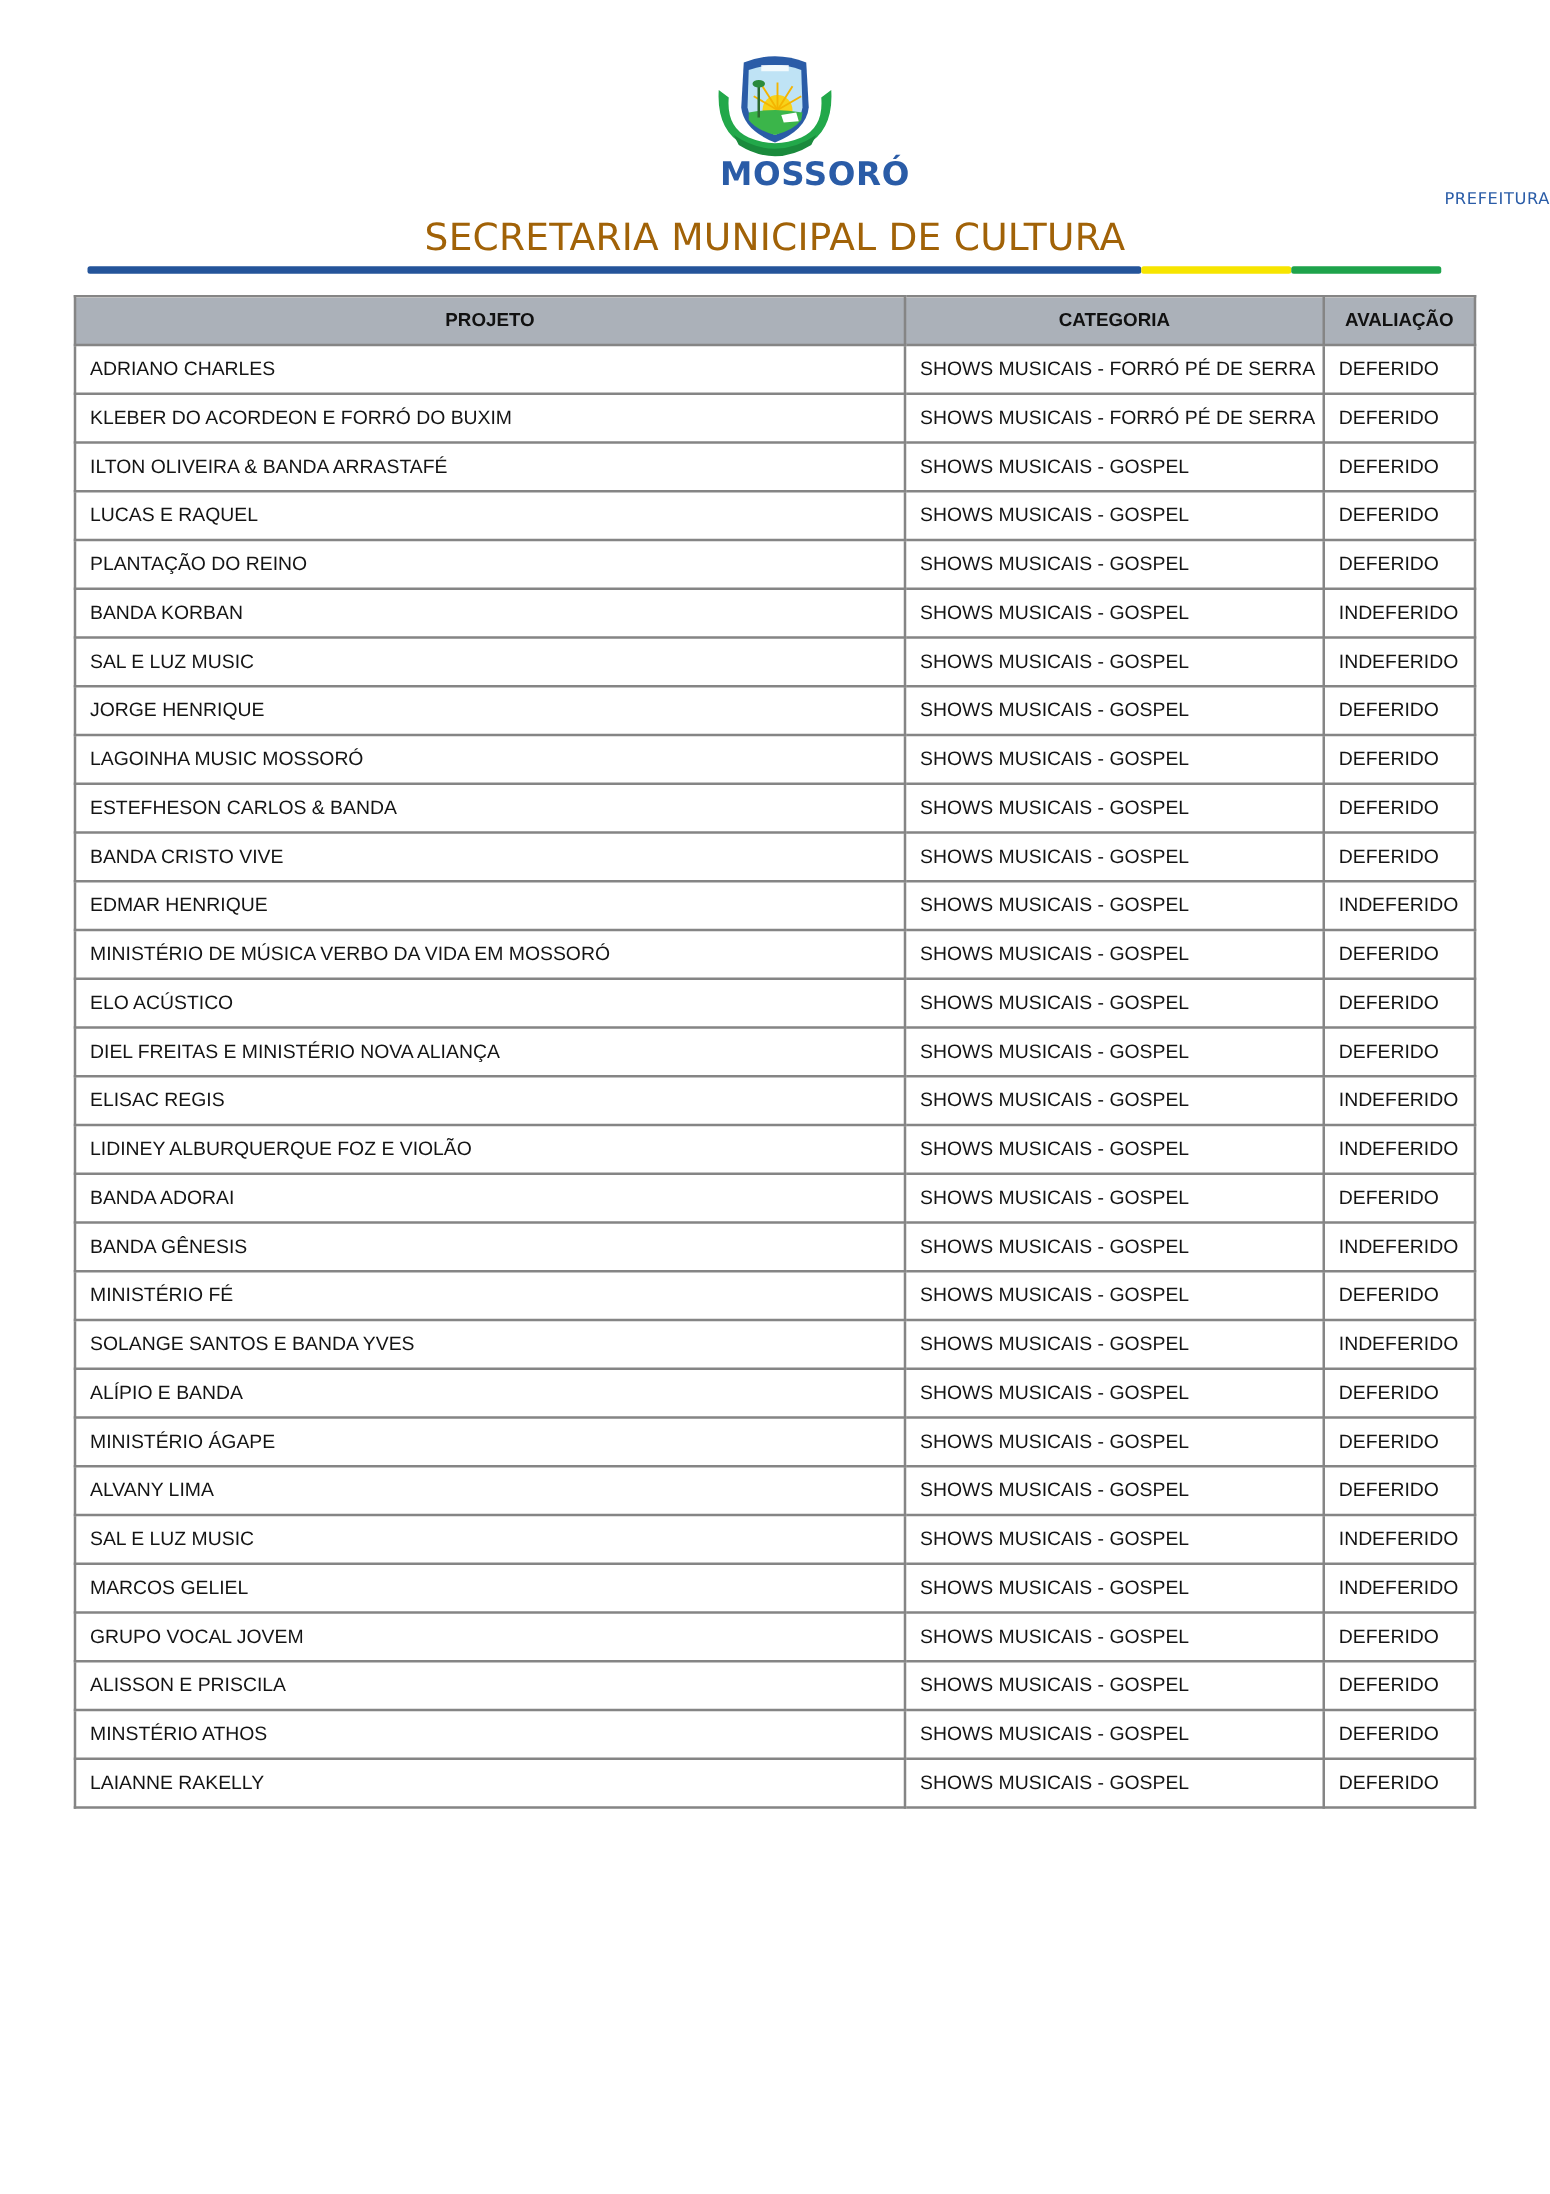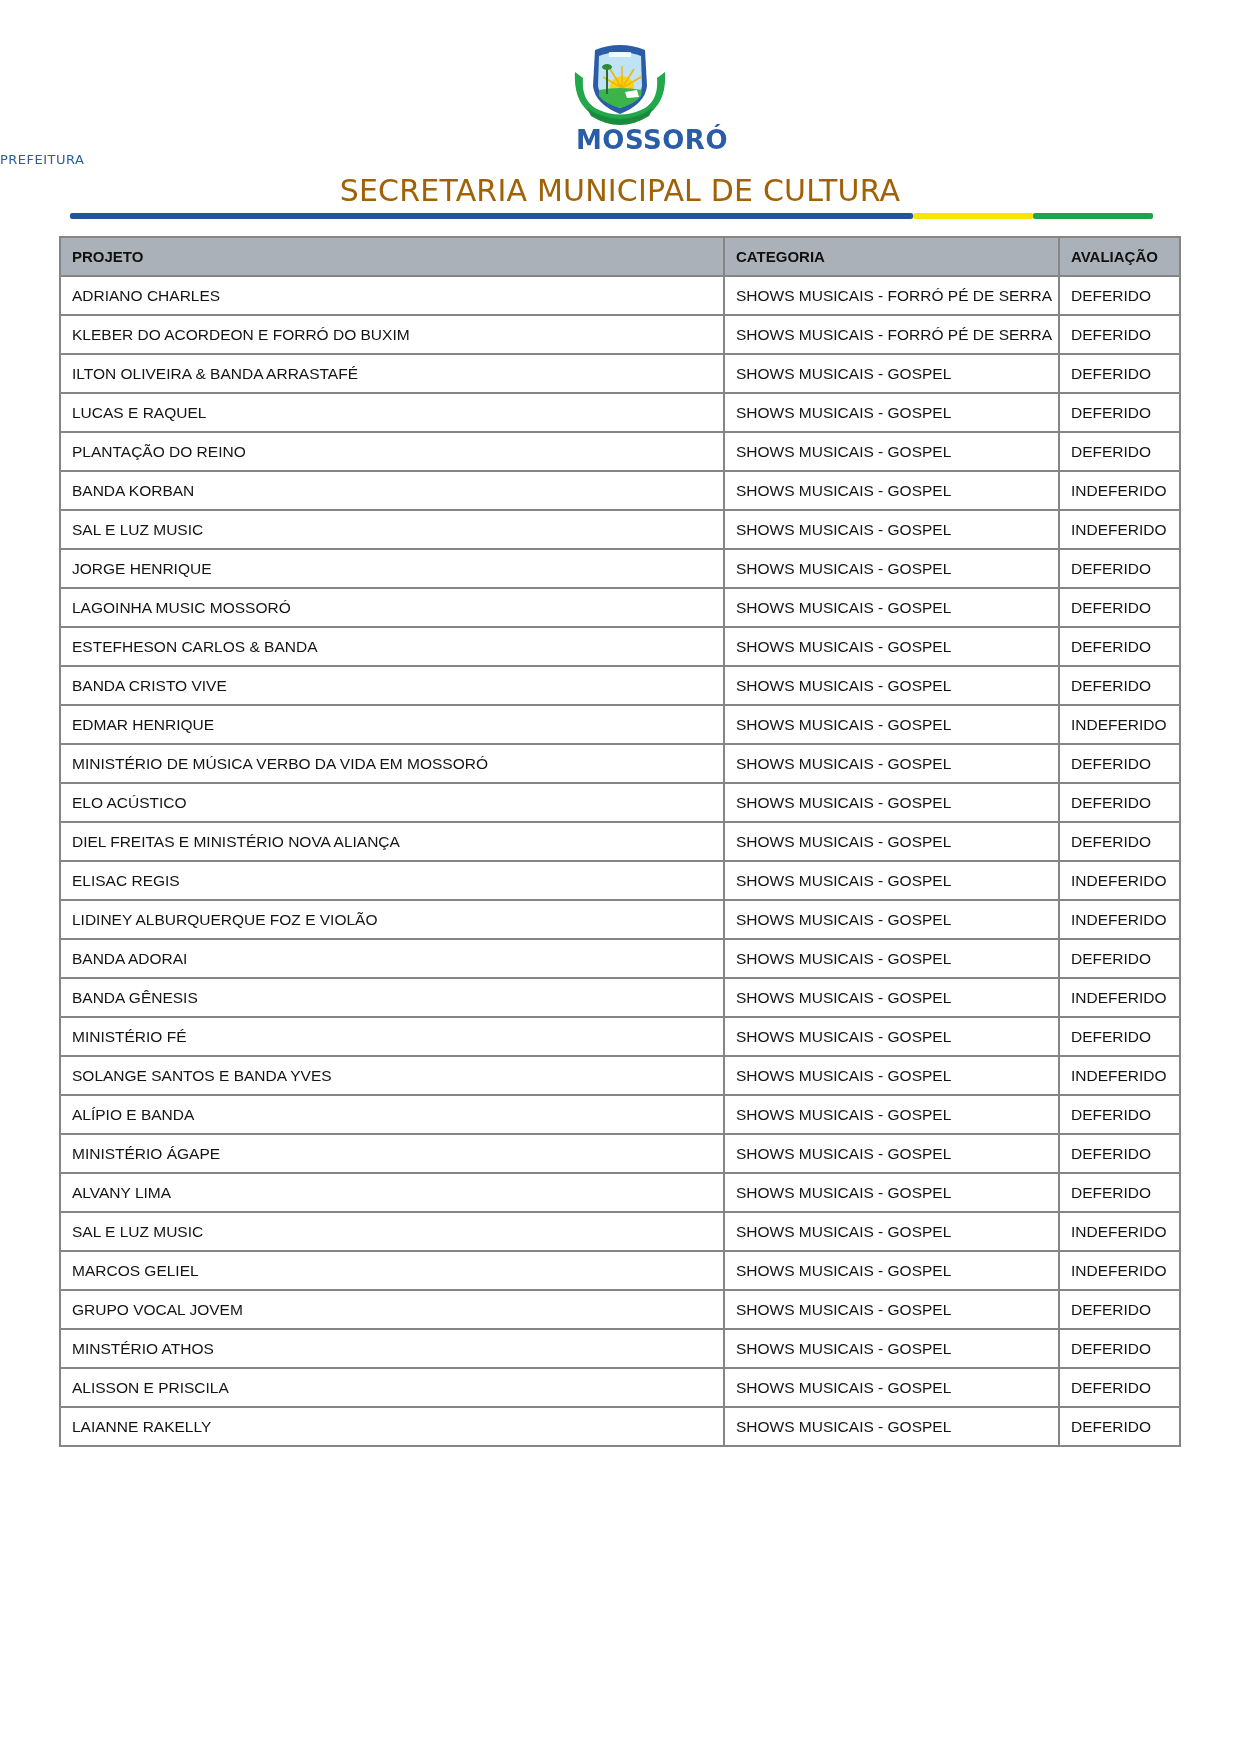--- a/index.html
+++ b/index.html
@@ -41,21 +41,21 @@
       letter-spacing: 0.5px;
       color: #2a5ca7;
       line-height: 28px;
       margin-left: 32px;
     }
     .brand-sub {
       position: absolute;
       left: 0;
       width: 1240px;
       top: 153px;
-      text-align: left;
+      text-align: right;
       font-family: "DejaVu Sans", sans-serif;
       font-size: 13px;
       color: #2a5ca7;
       line-height: 14px;
       letter-spacing: 0.5px;
     }
     .secretaria {
       position: absolute;
       left: 0;
       width: 1240px;
@@ -95,21 +95,21 @@
       height: 37px;
       padding: 0 11px;
       vertical-align: middle;
       white-space: nowrap;
       overflow: hidden;
     }
     table.results th {
       background: #abb1b9;
       font-weight: bold;
       font-size: 15px;
-      text-align: left;
+      text-align: center;
       color: #111;
     }
     table.results td {
       background: #ffffff;
       color: #141414;
     }
   </style>
 </head>
 <body>
 
@@ -290,26 +290,26 @@
         <td>MARCOS GELIEL</td>
         <td>SHOWS MUSICAIS - GOSPEL</td>
         <td>INDEFERIDO</td>
       </tr>
       <tr>
         <td>GRUPO VOCAL JOVEM</td>
         <td>SHOWS MUSICAIS - GOSPEL</td>
         <td>DEFERIDO</td>
       </tr>
       <tr>
+        <td>ALISSON E PRISCILA</td>
+        <td>SHOWS MUSICAIS - GOSPEL</td>
+        <td>DEFERIDO</td>
+      </tr>
+      <tr>
         <td>MINSTÉRIO ATHOS</td>
-        <td>SHOWS MUSICAIS - GOSPEL</td>
-        <td>DEFERIDO</td>
-      </tr>
-      <tr>
-        <td>ALISSON E PRISCILA</td>
         <td>SHOWS MUSICAIS - GOSPEL</td>
         <td>DEFERIDO</td>
       </tr>
       <tr>
         <td>LAIANNE RAKELLY</td>
         <td>SHOWS MUSICAIS - GOSPEL</td>
         <td>DEFERIDO</td>
       </tr>
     </tbody>
 </table>

